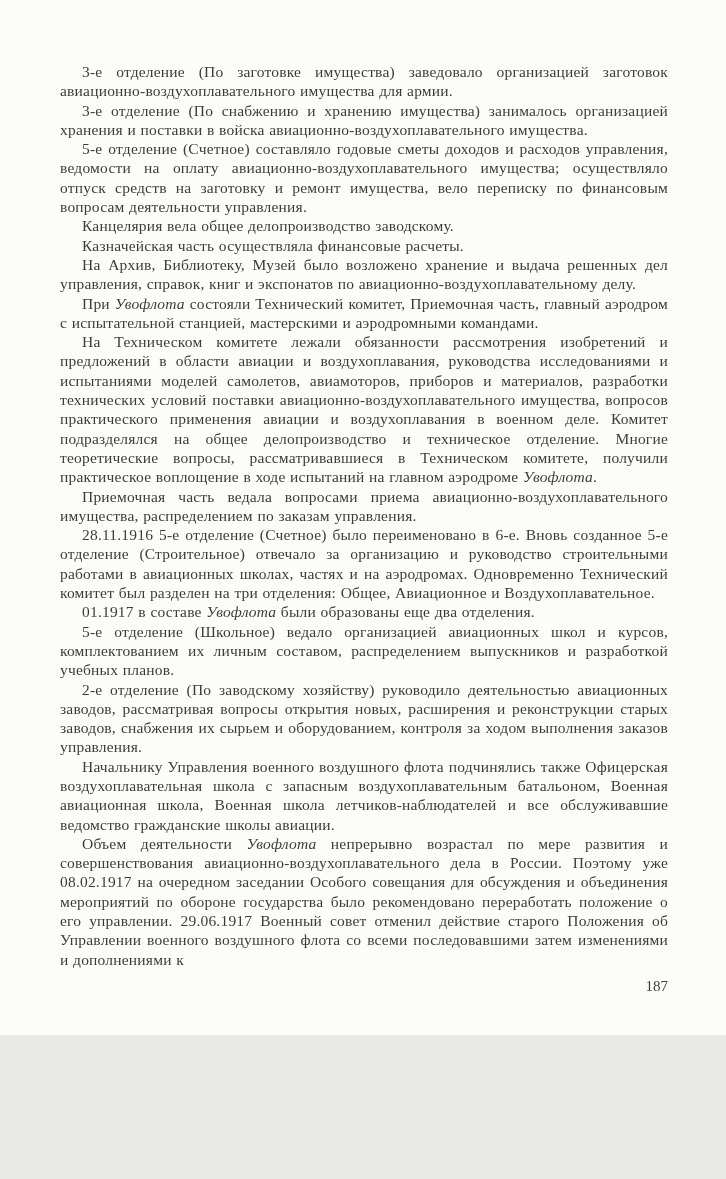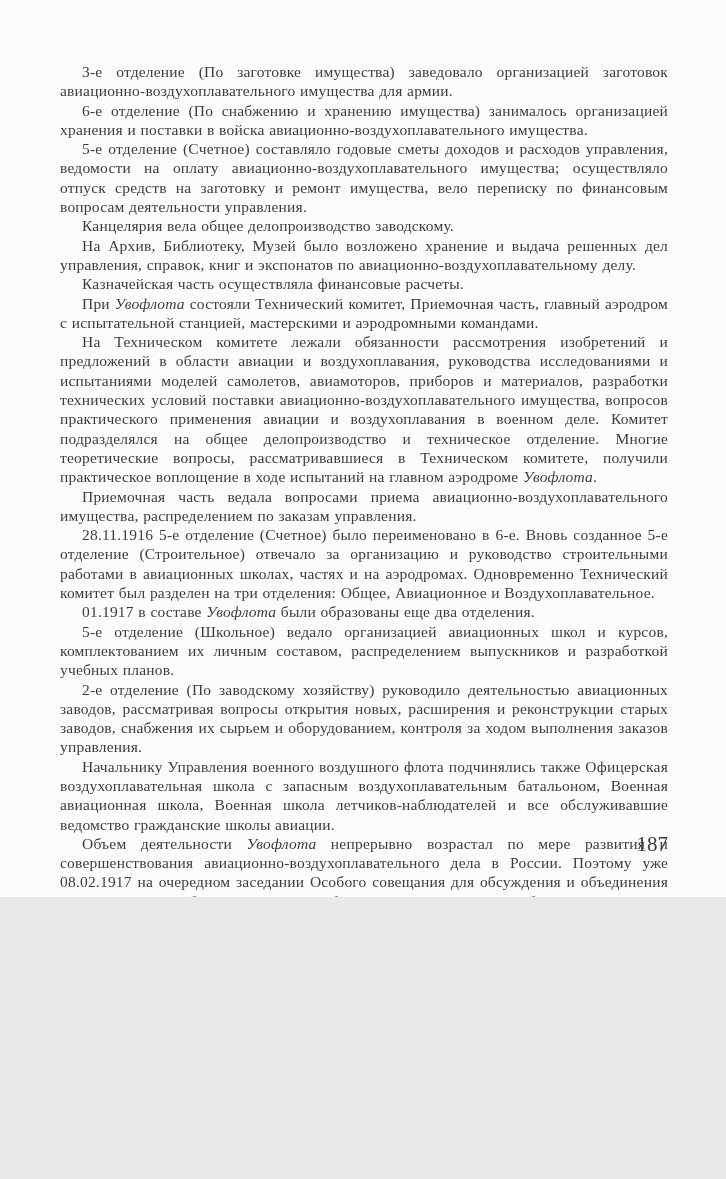--- a/index.html
+++ b/index.html
@@ -3,21 +3,21 @@
 <meta charset="utf-8">
 <style>
   html, body { margin: 0; padding: 0; }
   body {
     background: #e9e9e7;
     font-family: "Liberation Serif", "DejaVu Serif", serif;
   }
   .page {
     position: relative;
     width: 726px;
-    height: 897px;
+    height: 1035px;
     margin: 0 auto;
     background: #fcfcfa;
     box-sizing: border-box;
     padding: 62px 58px 0 60px;
     color: #3c3c3c;
     overflow: hidden;
   }
   .text-block p {
     margin: 0;
     text-align: justify;
@@ -25,35 +25,35 @@
     font-size: 15.5px;
     line-height: 19.3px;
     letter-spacing: 0.2px;
     word-spacing: 0.5px;
   }
   .text-block em { }
   .page-number {
     position: absolute;
     right: 58px;
     bottom: 40px;
-    font-size: 21px;
+    font-size: 15px;
     color: #3c3c3c;
   }
 </style>
 </head>
 <body>
 
 <div class="page">
   <div class="text-block">
       <p><span>3-е отделение (По заготовке имущества) заведовало организацией заготовок авиационно-воздухоплавательного имущества для армии.</span></p>
-      <p><span>6-е отделение (По снабжению и хранению имущества) занималось организацией хранения и поставки в войска авиационно-воздухоплавательного имущества.</span></p>
+      <p><span>3-е отделение (По снабжению и хранению имущества) занималось организацией хранения и поставки в войска авиационно-воздухоплавательного имущества.</span></p>
       <p><span>5-е отделение (Счетное) составляло годовые сметы доходов и расходов управления, ведомости на оплату авиационно-воздухоплавательного имущества; осуществляло отпуск средств на заготовку и ремонт имущества, вело переписку по финансовым вопросам деятельности управления.</span></p>
       <p><span>Канцелярия вела общее делопроизводство заводскому.</span></p>
+      <p><span>Казначейская часть осуществляла финансовые расчеты.</span></p>
       <p><span>На Архив, Библиотеку, Музей было возложено хранение и выдача решенных дел управления, справок, книг и экспонатов по авиационно-воздухоплавательному делу.</span></p>
-      <p><span>Казначейская часть осуществляла финансовые расчеты.</span></p>
       <p><span>При </span><em>Увофлота</em><span> состояли Технический комитет, Приемочная часть, главный аэродром с испытательной станцией, мастерскими и аэродромными командами.</span></p>
       <p><span>На Техническом комитете лежали обязанности рассмотрения изобретений и предложений в области авиации и воздухоплавания, руководства исследованиями и испытаниями моделей самолетов, авиамоторов, приборов и материалов, разработки технических условий поставки авиационно-воздухоплавательного имущества, вопросов практического применения авиации и воздухоплавания в военном деле. Комитет подразделялся на общее делопроизводство и техническое отделение. Многие теоретические вопросы, рассматривавшиеся в Техническом комитете, получили практическое воплощение в ходе испытаний на главном аэродроме </span><em>Увофлота</em><span>.</span></p>
       <p><span>Приемочная часть ведала вопросами приема авиационно-воздухоплавательного имущества, распределением по заказам управления.</span></p>
       <p><span>28.11.1916 5-е отделение (Счетное) было переименовано в 6-е. Вновь созданное 5-е отделение (Строительное) отвечало за организацию и руководство строительными работами в авиационных школах, частях и на аэродромах. Одновременно Технический комитет был разделен на три отделения: Общее, Авиационное и Воздухоплавательное.</span></p>
       <p><span>01.1917 в составе </span><em>Увофлота</em><span> были образованы еще два отделения.</span></p>
       <p><span>5-е отделение (Школьное) ведало организацией авиационных школ и курсов, комплектованием их личным составом, распределением выпускников и разработкой учебных планов.</span></p>
       <p><span>2-е отделение (По заводскому хозяйству) руководило деятельностью авиационных заводов, рассматривая вопросы открытия новых, расширения и реконструкции старых заводов, снабжения их сырьем и оборудованием, контроля за ходом выполнения заказов управления.</span></p>
       <p><span>Начальнику Управления военного воздушного флота подчинялись также Офицерская воздухоплавательная школа с запасным воздухоплавательным батальоном, Военная авиационная школа, Военная школа летчиков-наблюдателей и все обслуживавшие ведомство гражданские школы авиации.</span></p>
       <p><span>Объем деятельности </span><em>Увофлота</em><span> непрерывно возрастал по мере развития и совершенствования авиационно-воздухоплавательного дела в России. Поэтому уже 08.02.1917 на очередном заседании Особого совещания для обсуждения и объединения мероприятий по обороне государства было рекомендовано переработать положение о его управлении. 29.06.1917 Военный совет отменил действие старого Положения об Управлении военного воздушного флота со всеми последовавшими затем изменениями и дополнениями к</span></p>
     </div>

